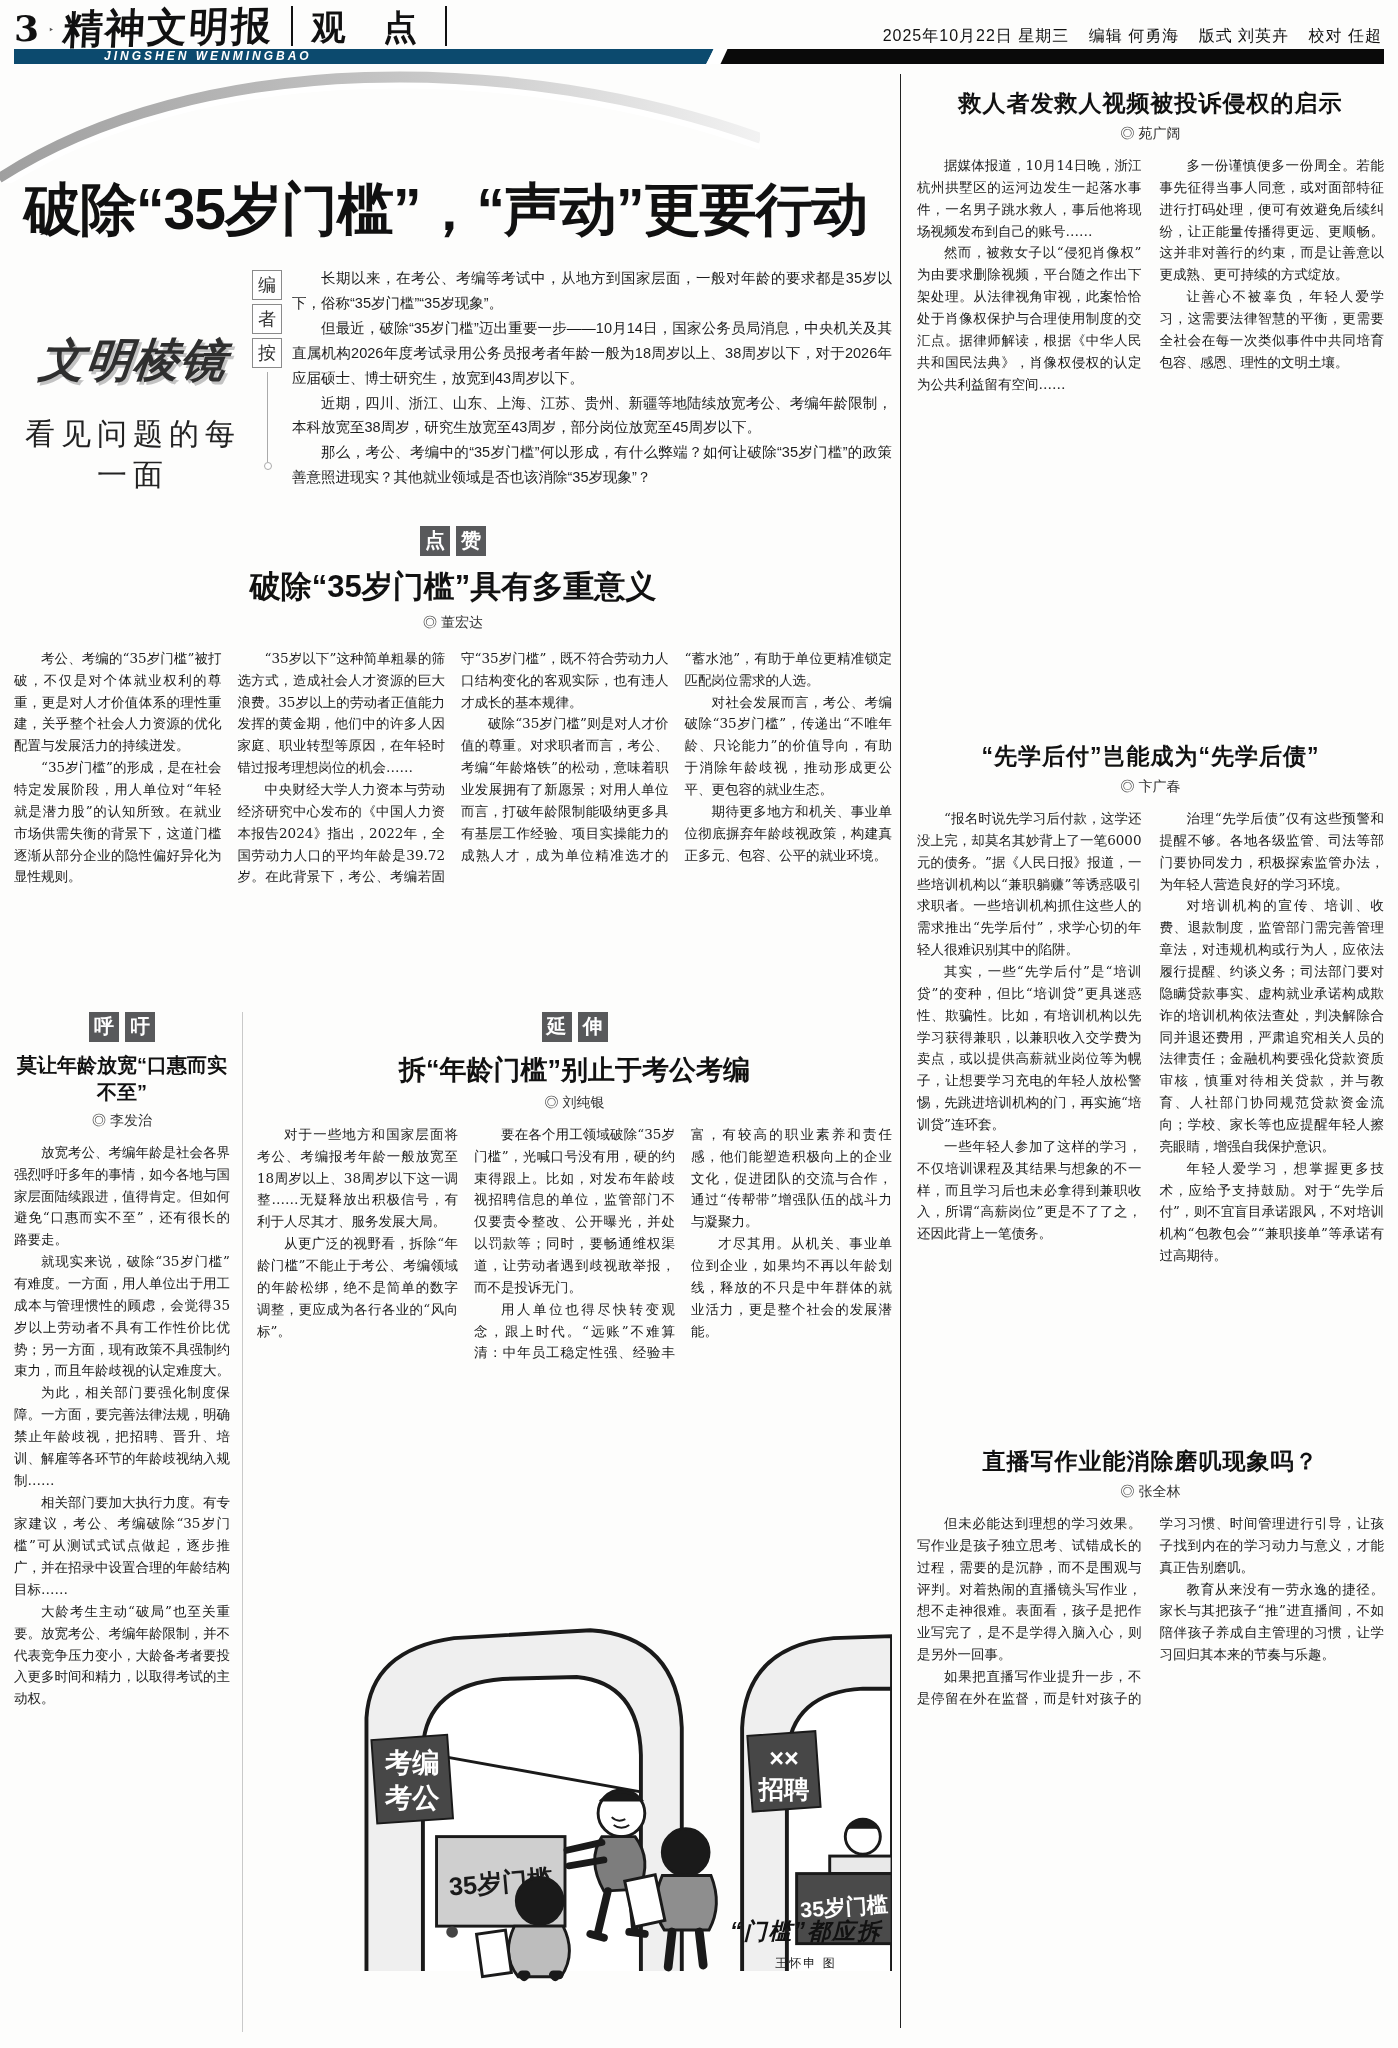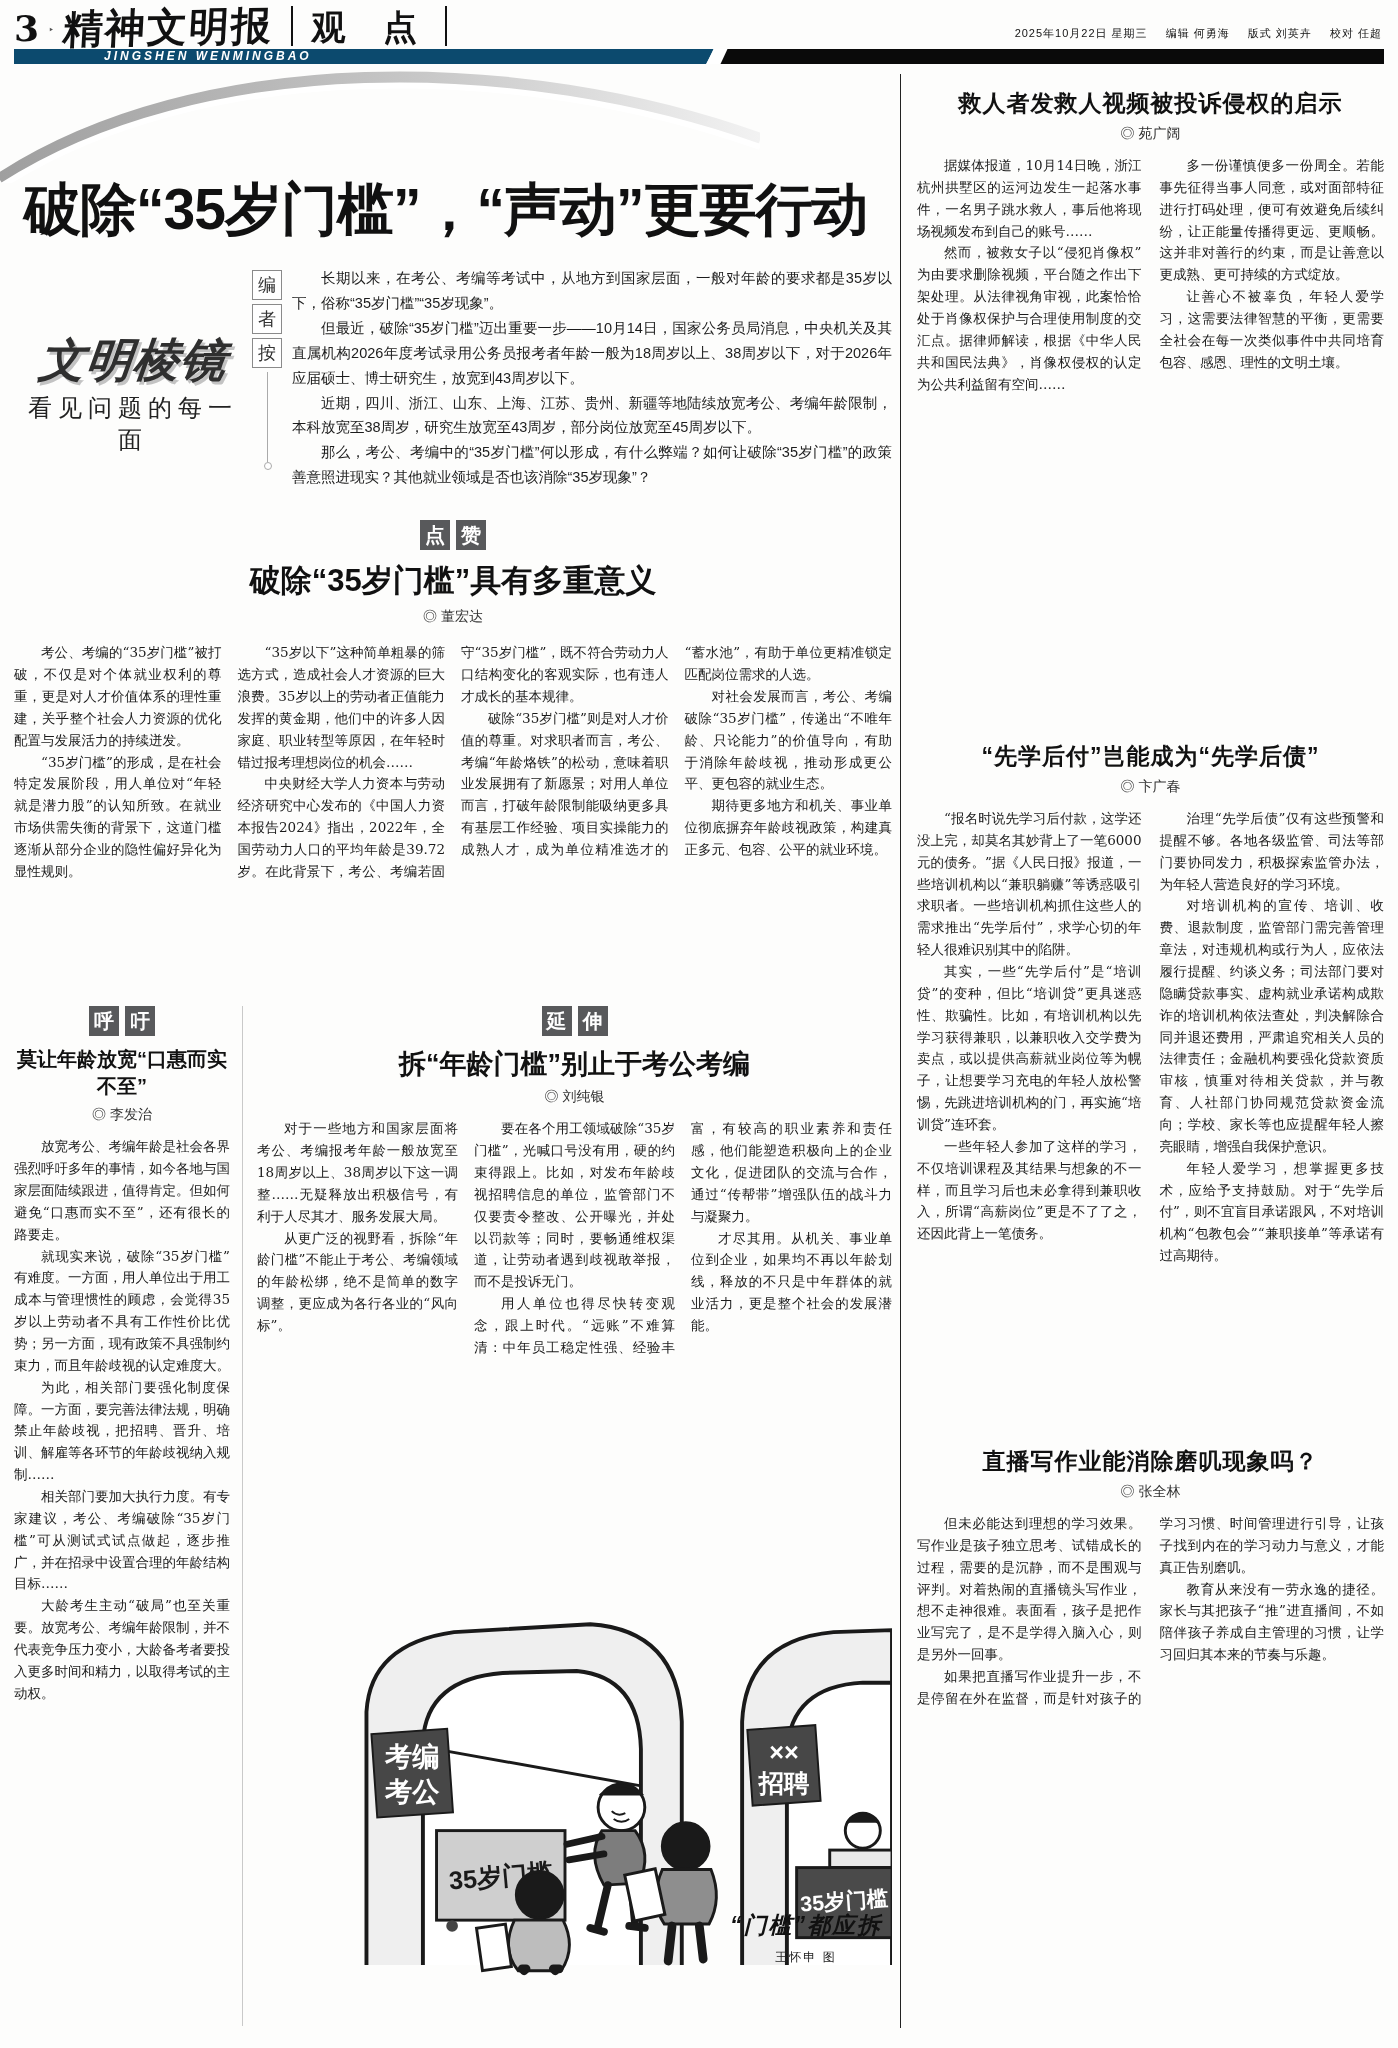--- a/index.html
+++ b/index.html
@@ -9,21 +9,21 @@
   
   .hdr{position:relative;padding:6px 14px 0 14px;height:62px;}
   .hdr-top{display:flex;align-items:flex-end;gap:10px;}
   .pagenum{font-size:36px;font-weight:700;font-family:"DejaVu Serif",serif;line-height:1;}
   .arrow{font-size:12px;color:#555;margin-bottom:8px;}
   .mast-title{font-size:40px;font-weight:900;font-family:"DejaVu Serif",serif;line-height:.95;
               letter-spacing:2px;transform:skewX(-4deg) rotate(-1deg);}
   .mast-sep{width:2px;height:40px;background:#111;margin:0 8px;}
   .section-name{font-size:34px;font-weight:900;letter-spacing:14px;line-height:1;padding-bottom:2px;}
   .mast-sep2{width:2px;height:40px;background:#111;margin-left:4px;}
-  .dateline{position:absolute;right:16px;top:26px;font-size:11px;color:#111;letter-spacing:1px;}
+  .dateline{position:absolute;right:16px;top:26px;font-size:16px;color:#111;letter-spacing:1px;}
   .dateline span{margin-left:14px;}
   .band{display:flex;height:15px;margin-top:3px;}
   .band-gray{width:610px;background:#0c4a6e;display:flex;align-items:flex-start;padding-left:90px;
              clip-path:polygon(0 0,100% 0,calc(100% - 8px) 100%,0 100%);}
   .romanized{color:#fff;font-style:italic;font-weight:900;font-size:12px;letter-spacing:3px;}
   .band-slash{width:14px;background:#fff;transform:skewX(-25deg);margin:0 -4px;z-index:2;}
   .band-black{flex:1;background:#0a0a0a;}
 
   
   .main{display:flex;padding:0 14px;height:1960px;}
@@ -34,21 +34,21 @@
   .arc{position:absolute;top:0;left:-14px;width:760px;height:115px;pointer-events:none;}
 
   .headline{margin:112px 0 0 10px;font-size:57px;font-weight:900;letter-spacing:-1px;
             line-height:1.05;white-space:nowrap;}
 
   
   .ed-row{display:flex;margin-top:26px;}
   .brand-block{width:238px;padding-top:64px;text-align:center;}
   .brand-logo{font-size:46px;font-weight:900;font-style:italic;color:#2f2f2f;
               letter-spacing:1px;text-shadow:3px 3px 0 #c3c3c3;transform:skewX(-6deg);}
-  .brand-slogan{font-size:24px;letter-spacing:6px;color:#222;
+  .brand-slogan{margin-top:22px;font-size:30px;letter-spacing:6px;color:#222;
                 font-family:"DejaVu Serif",serif;}
   .ed-note{flex:1;display:flex;gap:10px;}
   .ed-badge{display:flex;flex-direction:column;align-items:center;gap:4px;padding-top:4px;}
   .ed-badge span{width:28px;height:28px;border:1px solid #8a8a8a;color:#333;font-size:18px;
                  display:flex;align-items:center;justify-content:center;background:#fff;}
   .ed-tail{width:1px;height:90px;background:#aaa;position:relative;}
   .ed-tail::after{content:"";position:absolute;left:-3px;bottom:-8px;width:6px;height:6px;
                   border:1px solid #aaa;border-radius:50%;background:#fff;}
   .ed-text{flex:1;font-size:14.5px;line-height:1.72;color:#1c1c1c;text-align:justify;}
   .ed-text p{margin:0;text-indent:2em;}

